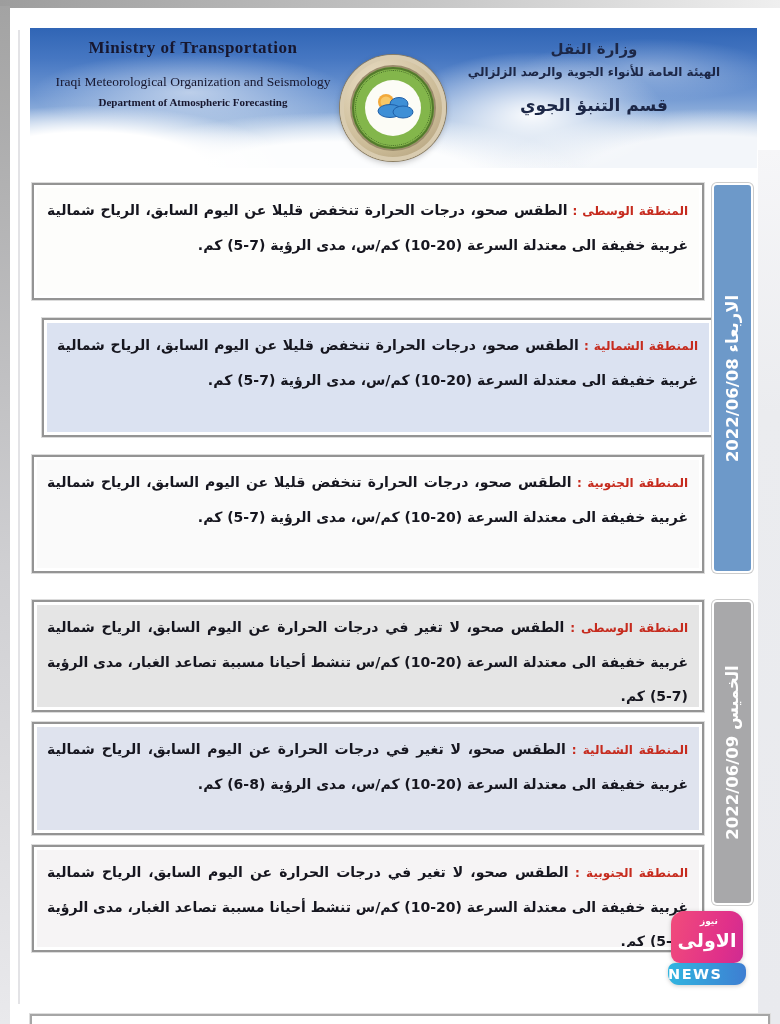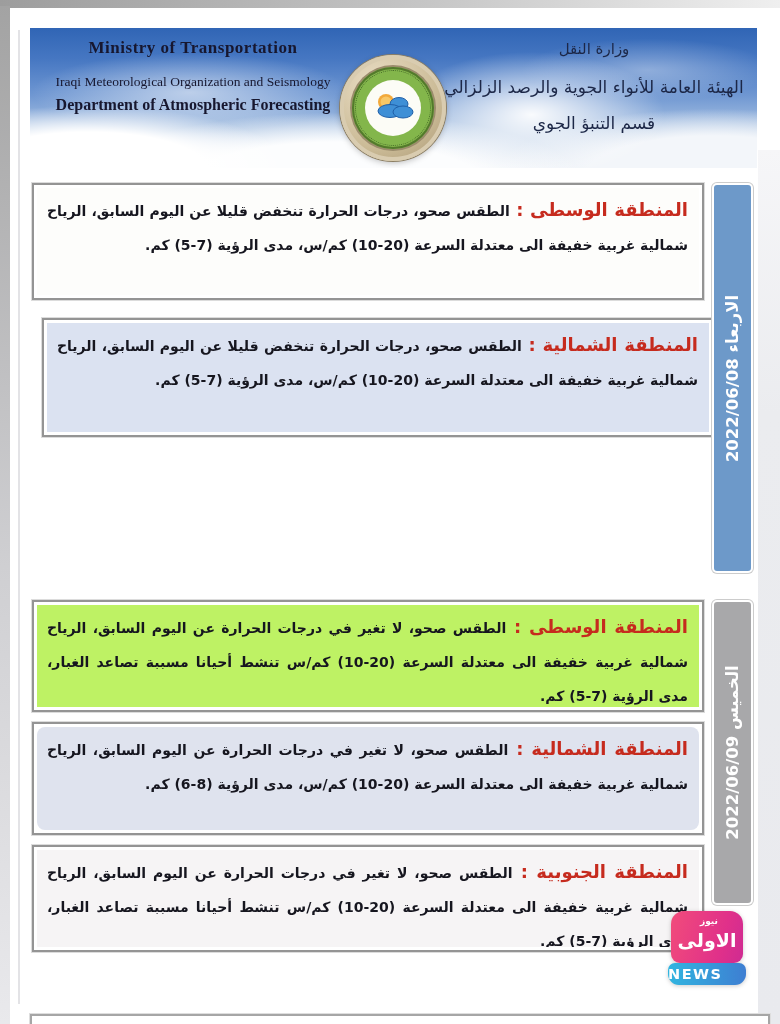--- a/index.html
+++ b/index.html
@@ -26,25 +26,25 @@
       radial-gradient(ellipse 330px 95px at 42% 112%, #fcfdfe 45%, rgba(255,255,255,0) 76%),
       radial-gradient(ellipse 300px 90px at 94% 104%, #f3f6fa 42%, rgba(255,255,255,0) 72%),
       radial-gradient(ellipse 220px 55px at 22% 46%, rgba(255,255,255,.55), rgba(255,255,255,0) 72%),
       radial-gradient(ellipse 180px 45px at 85% 30%, rgba(255,255,255,.35), rgba(255,255,255,0) 70%),
       linear-gradient(180deg,#3065b5 0%,#4677c2 22%,#6f97d2 48%,#a9c2e2 72%,#e6ecf4 100%);
   }
   .ben { position:absolute; left:12px; top:10px; width:302px; text-align:center;
     color:#17172f; font-family:"Liberation Serif","DejaVu Serif",serif; }
   .ben .l1 { font-size:17px; font-weight:bold; letter-spacing:.5px; }
   .ben .l2 { font-size:13.5px; margin-top:16px; }
-  .ben .l3 { font-size:16px; font-weight:bold; margin-top:6px; }
+  .ben .l3 { font-size:11px; font-weight:bold; margin-top:6px; }
   .bar-ar { position:absolute; right:8px; top:12px; width:310px; text-align:center;
-    direction:rtl; color:#1c2747; font-weight:normal; }
+    direction:rtl; color:#1c2747; font-weight:bold; }
   .bar-ar .l1 { font-size:15px; }
-  .bar-ar .l2 { font-size:17px; margin-top:19px; }
+  .bar-ar .l2 { font-size:12px; margin-top:7px; }
   .bar-ar .l3 { font-size:17px; margin-top:16px; }
 
   
   .seal { position:absolute; left:310px; top:27px; width:106px; height:106px; border-radius:50%;
     background:radial-gradient(circle at 35% 30%, #ece0c8, #cbbb97 60%, #a79470);
     box-shadow:0 0 0 1px #8d7f63, inset 0 0 0 4px #d9ccb0, 0 2px 6px rgba(0,0,0,.25); }
   .seal-ring2 { position:absolute; inset:12px; border-radius:50%; background:#83b64b;
     box-shadow:inset 0 0 0 2px #53792c, 0 0 0 2px #9b8c6c; }
   .seal-ring2::after { content:""; position:absolute; inset:3px; border-radius:50%;
     border:1.5px dotted rgba(25,50,15,.6); }
@@ -55,27 +55,27 @@
   .group { position:absolute; left:32px; width:723px; }
   .g1 { top:183px; height:390px; }
   .g2 { top:600px; height:352px; }
 
   .fbox { position:absolute; left:0; width:672px; border:2px solid #949494;
     background:#ffffff; padding:3px; box-shadow:0 0 0 1px #dcdcdc; }
   .fbox-inner { width:100%; height:100%; overflow:hidden; padding:5px 11px 0 10px; }
   .b1 { top:0;    height:117px; } .b1 .fbox-inner { background:#fdfdfb; }
   .b2 { top:135px; height:119px;margin-left:10px; } .b2 .fbox-inner { background:#dbe2f1; }
   .b3 { top:272px; height:118px; } .b3 .fbox-inner { background:#fafafa; }
-  .b4 { top:0;    height:112px; } .b4 .fbox-inner { background:#bef264; }
-  .b5 { top:122px; height:113px; } .b5 .fbox-inner { background:#dfe3ee;border-radius:8px; }
+  .b4 { top:0;    height:112px; } .b4 .fbox-inner { background:#e5e5e5; }
+  .b5 { top:122px; height:113px; } .b5 .fbox-inner { background:#dfe3ee; }
   .b6 { top:245px; height:107px; } .b6 .fbox-inner { background:#f6f4f5; }
 
   .ftext { direction:rtl; text-align:justify; font-size:14px; line-height:34px;
     font-weight:bold; color:#16161f; }
-  .rname { color:#c62b1e; font-size:18px; }
+  .rname { color:#c62b1e; font-size:12px; }
 
   
   .daybar { position:absolute; right:2px; width:41px; border:2px solid #ffffff;
     border-radius:5px; box-shadow:0 0 0 1px #cccccc; display:flex;
     align-items:center; justify-content:center; }
   .daybar-wed { top:0; height:390px; background:#6d99c9; }
   .daybar-thu { top:0; height:305px; background:#a8a8aa; }
   .vtext { display:block; white-space:nowrap; direction:rtl; transform:rotate(-90deg);
     color:#ffffff; font-weight:bold; font-size:16.5px; letter-spacing:.5px; }
 
@@ -138,20 +138,25 @@
     <div class="fbox b1">
       <div class="fbox-inner">
         <p class="ftext"><span class="rname">المنطقة الوسطى : </span><span>الطقس صحو، درجات الحرارة تنخفض قليلا عن اليوم السابق، الرياح شمالية غربية خفيفة الى معتدلة السرعة (20-10) كم/س، مدى الرؤية (7-5) كم.</span></p>
       </div>
     </div>
     <div class="fbox b2">
       <div class="fbox-inner">
         <p class="ftext"><span class="rname">المنطقة الشمالية : </span><span>الطقس صحو، درجات الحرارة تنخفض قليلا عن اليوم السابق، الرياح شمالية غربية خفيفة الى معتدلة السرعة (20-10) كم/س، مدى الرؤية (7-5) كم.</span></p>
       </div>
     </div>
+    <div class="fbox b3">
+      <div class="fbox-inner">
+        <p class="ftext"><span class="rname">المنطقة الجنوبية : </span><span>الطقس صحو، درجات الحرارة تنخفض قليلا عن اليوم السابق، الرياح شمالية غربية خفيفة الى معتدلة السرعة (20-10) كم/س، مدى الرؤية (7-5) كم.</span></p>
+      </div>
+    </div>
     <div class="daybar daybar-wed">
       <span class="vtext">الاربعاء 2022/06/08</span>
     </div>
   </div>
 
   <div class="group g2">
     <div class="fbox b4">
       <div class="fbox-inner">
         <p class="ftext"><span class="rname">المنطقة الوسطى : </span><span>الطقس صحو، لا تغير في درجات الحرارة عن اليوم السابق، الرياح شمالية غربية خفيفة الى معتدلة السرعة (20-10) كم/س تنشط أحيانا مسببة تصاعد الغبار، مدى الرؤية (7-5) كم.</span></p>
       </div>

